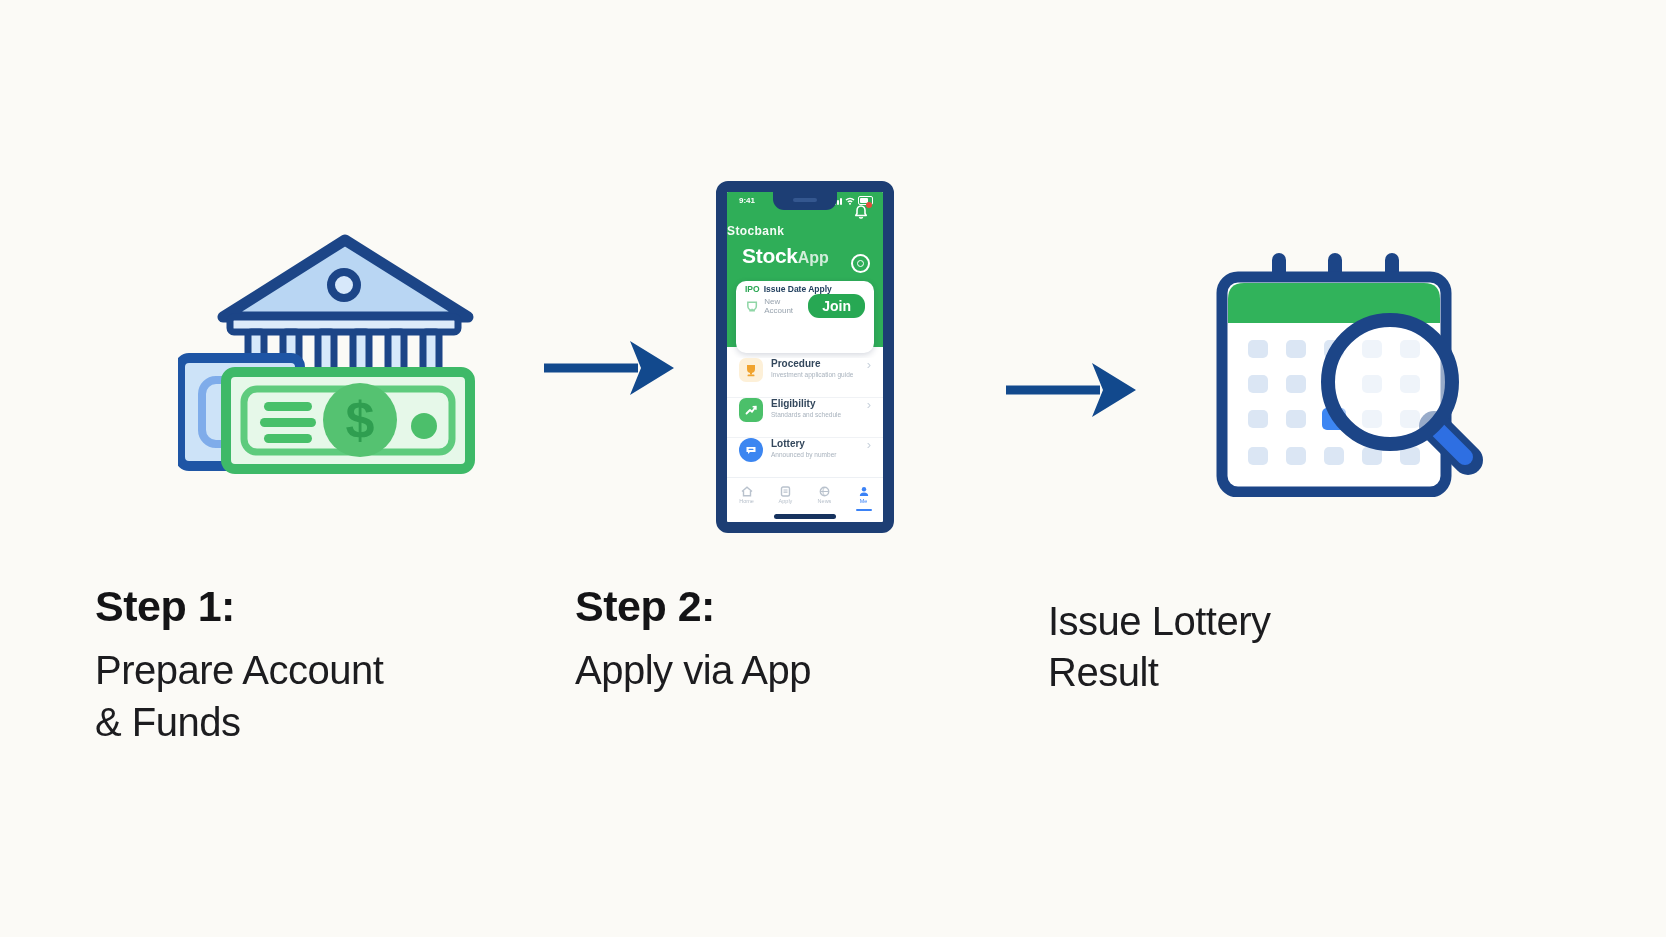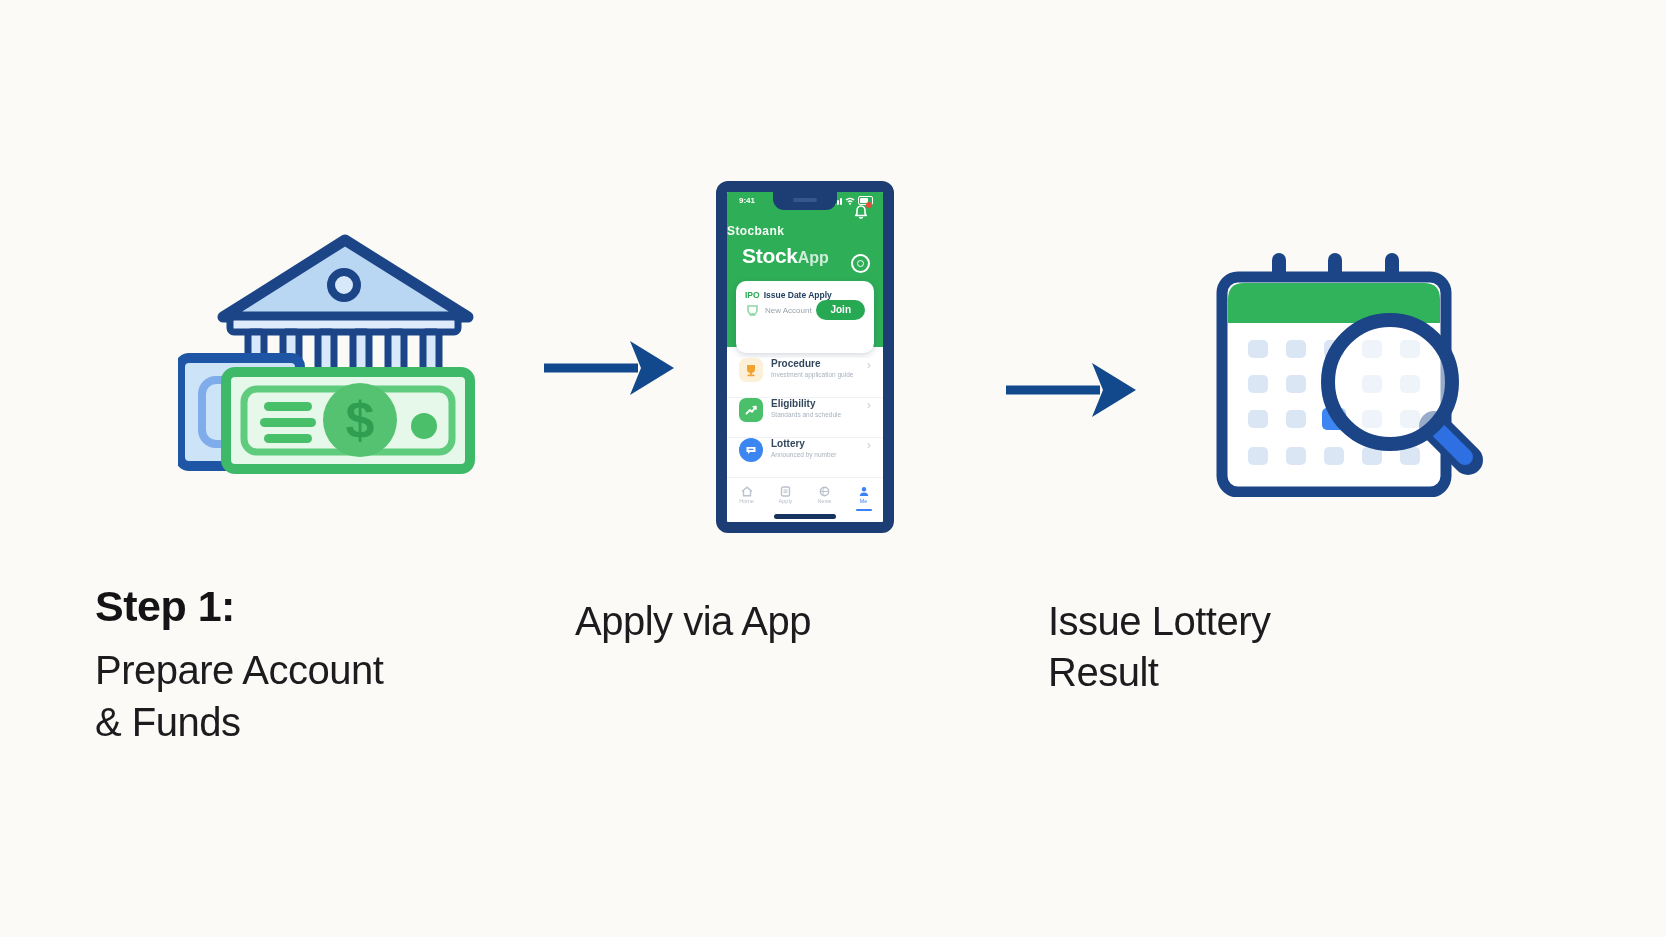--- a/index.html
+++ b/index.html
@@ -44,26 +44,26 @@
   .ph-title .t1{font-size:21px;font-weight:800;letter-spacing:-.3px;}
   .ph-title .t2{font-size:16px;font-weight:600;color:rgba(255,255,255,.78);}
   .ph-bell{position:absolute;top:12px;right:12px;width:18px;height:18px;}
   .ph-bell .dot{position:absolute;right:-1px;top:-2px;width:6px;height:6px;background:#e74c3c;
     border-radius:50%;}
   .ph-badge{position:absolute;top:62px;right:13px;width:15px;height:15px;border:2px solid #fff;
     border-radius:50%;display:flex;align-items:center;justify-content:center;}
   .ph-badge i{width:5px;height:5px;border:1.5px solid #fff;border-radius:50%;display:block;}
 
   .ph-card{position:absolute;left:9px;right:9px;top:89px;height:72px;background:#fff;
-    border-radius:10px;box-shadow:0 2px 6px rgba(20,40,80,.18);padding:9px 9px 0 9px;box-sizing:border-box;}
+    border-radius:10px;box-shadow:0 2px 6px rgba(20,40,80,.18);padding:3px 9px 0 9px;box-sizing:border-box;}
   .ph-card-head{font-size:8.5px;font-weight:700;color:#22405f;white-space:nowrap;}
   .ph-card-head .tag{color:#2aa653;margin-right:4px;}
   .ph-card-row{display:flex;align-items:center;}
   .ph-card-row .lbl{font-size:8px;color:#98a3ae;margin-left:5px;}
-  .join-btn{margin-left:auto;background:#27a853;color:#fff;font-size:10px;font-weight:700;
+  .join-btn{margin-left:auto;background:#27a853;color:#fff;font-size:14px;font-weight:700;
     border:none;border-radius:11px;padding:5px 14px;line-height:1;}
 
   .ph-list{position:absolute;left:0;right:0;top:166px;height:120px;background:#fff;}
   .ph-item{height:39px;display:flex;align-items:flex-start;padding:0 12px;border-bottom:1px solid #f0f2f5;}
   .ph-item:last-child{border-bottom:none;}
   .ph-ic{width:24px;height:24px;border-radius:7px;display:flex;align-items:center;justify-content:center;flex:0 0 auto;}
   .ph-ic.round{border-radius:50%;}
   .ph-item-txt{margin-left:8px;min-width:0;}
   .ph-item-title{font-size:10px;font-weight:700;color:#33475c;line-height:1.1;}
   .ph-item-sub{font-size:6.5px;color:#a8b2bd;margin-top:2px;white-space:nowrap;}
@@ -301,20 +301,21 @@
   </svg>
 
   <div id="step1-block" class="step-block">
     <div class="step-title">Step 1:</div>
     <div class="step-caption">
       <div>Prepare Account</div>
       <div>&amp; Funds</div>
     </div>
   </div>
   <div id="step2-block" class="step-block">
+    <div class="step-title">Step 2:</div>
     <div class="step-caption">
       <div>Apply via App</div>
       <div></div>
     </div>
   </div>
   <div id="step3-block" class="step-block">
     <div class="step-caption">
       <div>Issue Lottery</div>
       <div>Result</div>
     </div>

